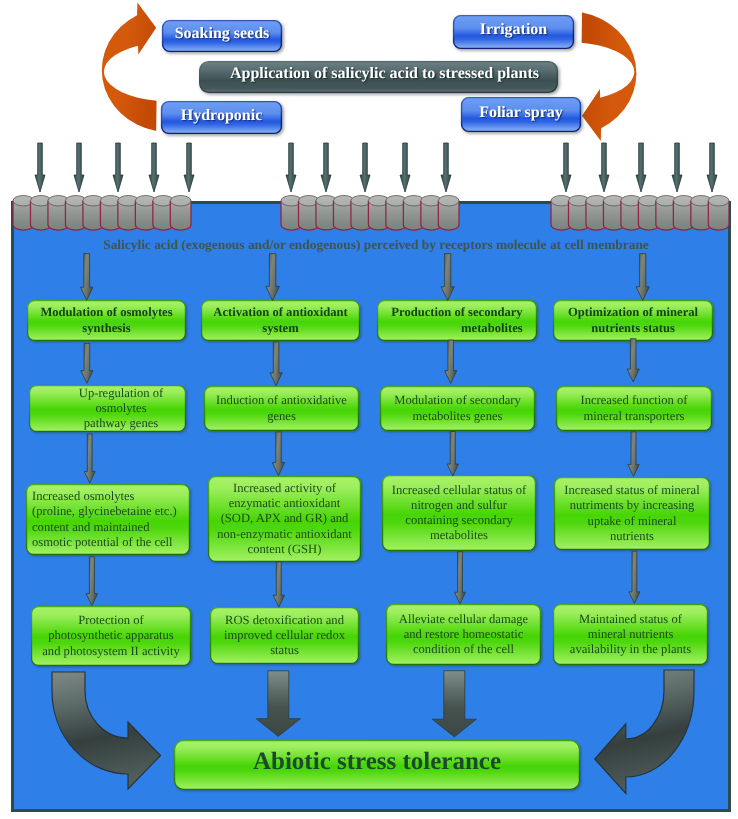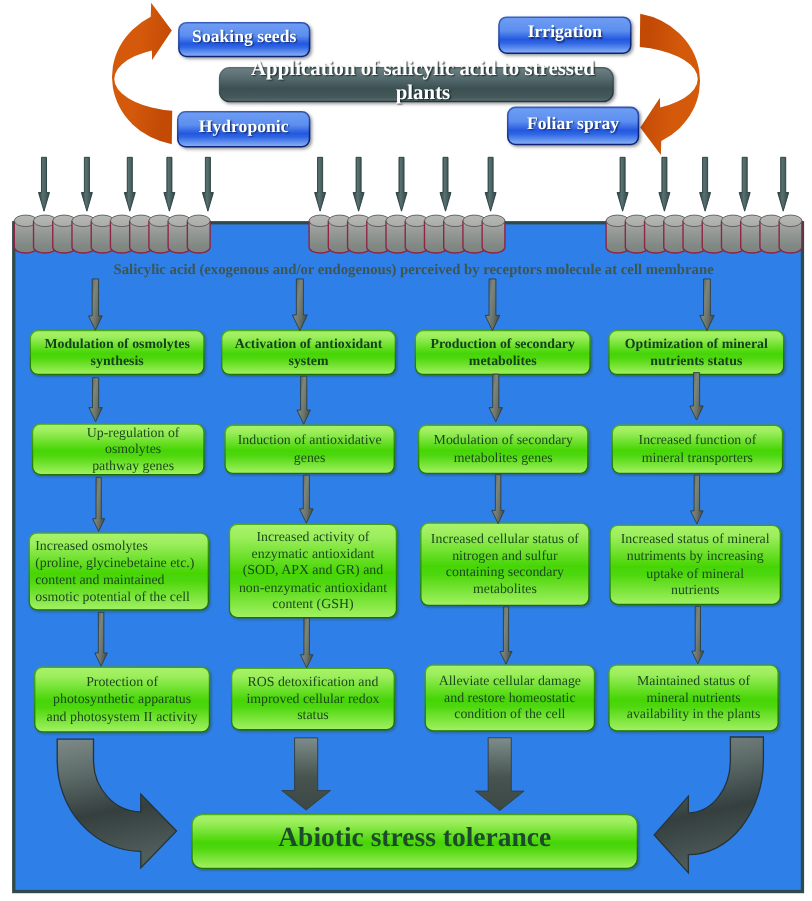--- a/index.html
+++ b/index.html
@@ -6,21 +6,21 @@
   body{width:738px;height:819px;font-family:"Liberation Serif",serif;overflow:hidden;
        -webkit-font-smoothing:antialiased;text-rendering:geometricPrecision;}
   #stage{position:relative;width:738px;height:819px;background:#fff;}
   #canvas{position:absolute;left:0;top:0;}
   .lbl{position:absolute;display:flex;align-items:center;justify-content:center;text-align:center;pointer-events:none;box-sizing:border-box;transform:translateZ(0);}
   .gtxt{color:#1c4a1c;font-size:12.6px;line-height:15.2px;padding:0 6px;}
   .gbold{font-weight:bold;color:#14421a;}
   .caption{color:#3f5550;font-size:13.4px;font-weight:bold;}
   .outcome-text{color:#1d4a2a;font-size:25px;font-weight:bold;}
   .btxt{color:#fff;font-size:16px;font-weight:bold;text-shadow:1.2px 1.2px 1.2px rgba(10,30,80,.75);}
-  .ttxt{color:#fff;font-size:19px;font-weight:bold;text-shadow:1.2px 1.2px 1.2px rgba(10,25,25,.75);}
+  .ttxt{color:#fff;font-size:16px;font-weight:bold;text-shadow:1.2px 1.2px 1.2px rgba(10,25,25,.75);}
 </style>
 </head>
 <body>
 
 <div id="stage">
 <svg id="canvas" width="738" height="819" viewBox="0 0 738 819" xmlns="http://www.w3.org/2000/svg">
   <defs>
     <linearGradient id="gGreen" x1="0" y1="0" x2="0" y2="1">
       <stop offset="0%" stop-color="#a9f269"></stop>
       <stop offset="14%" stop-color="#9cee5c"></stop>
@@ -271,21 +271,21 @@
     </div>
     <div class="lbl gtxt" style="left: 204px; top: 386px; width: 155px; height: 45px;">
       <span><span>Induction of antioxidative</span><br><span>genes</span></span>
     </div>
     <div class="lbl gtxt" style="left: 208px; top: 476px; width: 153px; height: 86px;">
       <span><span>Increased activity of</span><br><span>enzymatic antioxidant</span><br><span>(SOD, APX and GR) and</span><br><span>non-enzymatic antioxidant</span><br><span>content (GSH)</span></span>
     </div>
     <div class="lbl gtxt" style="left: 210px; top: 607px; width: 149px; height: 57px;">
       <span><span>ROS detoxification and</span><br><span>improved cellular redox</span><br><span>status</span></span>
     </div>
-    <div class="lbl gtxt gbold" style="left: 377px; top: 300px; width: 160px; height: 41px;">
+    <div class="lbl gtxt gbold" style="left: 377px; top: 300px; width: 160px; height: 41px; text-align: right;">
       <span><span>Production of secondary</span><br><span>metabolites</span></span>
     </div>
     <div class="lbl gtxt" style="left: 380px; top: 386px; width: 155px; height: 45px;">
       <span><span>Modulation of secondary</span><br><span>metabolites genes</span></span>
     </div>
     <div class="lbl gtxt" style="left: 382px; top: 475px; width: 154px; height: 76px; justify-content: center;">
       <span><span>Increased cellular status of</span><br><span>nitrogen and sulfur</span><br><span>containing secondary</span><br><span>metabolites</span></span>
     </div>
     <div class="lbl gtxt" style="left: 386px; top: 604px; width: 155px; height: 61px;">
       <span><span>Alleviate cellular damage</span><br><span>and restore homeostatic</span><br><span>condition of the cell</span></span>

